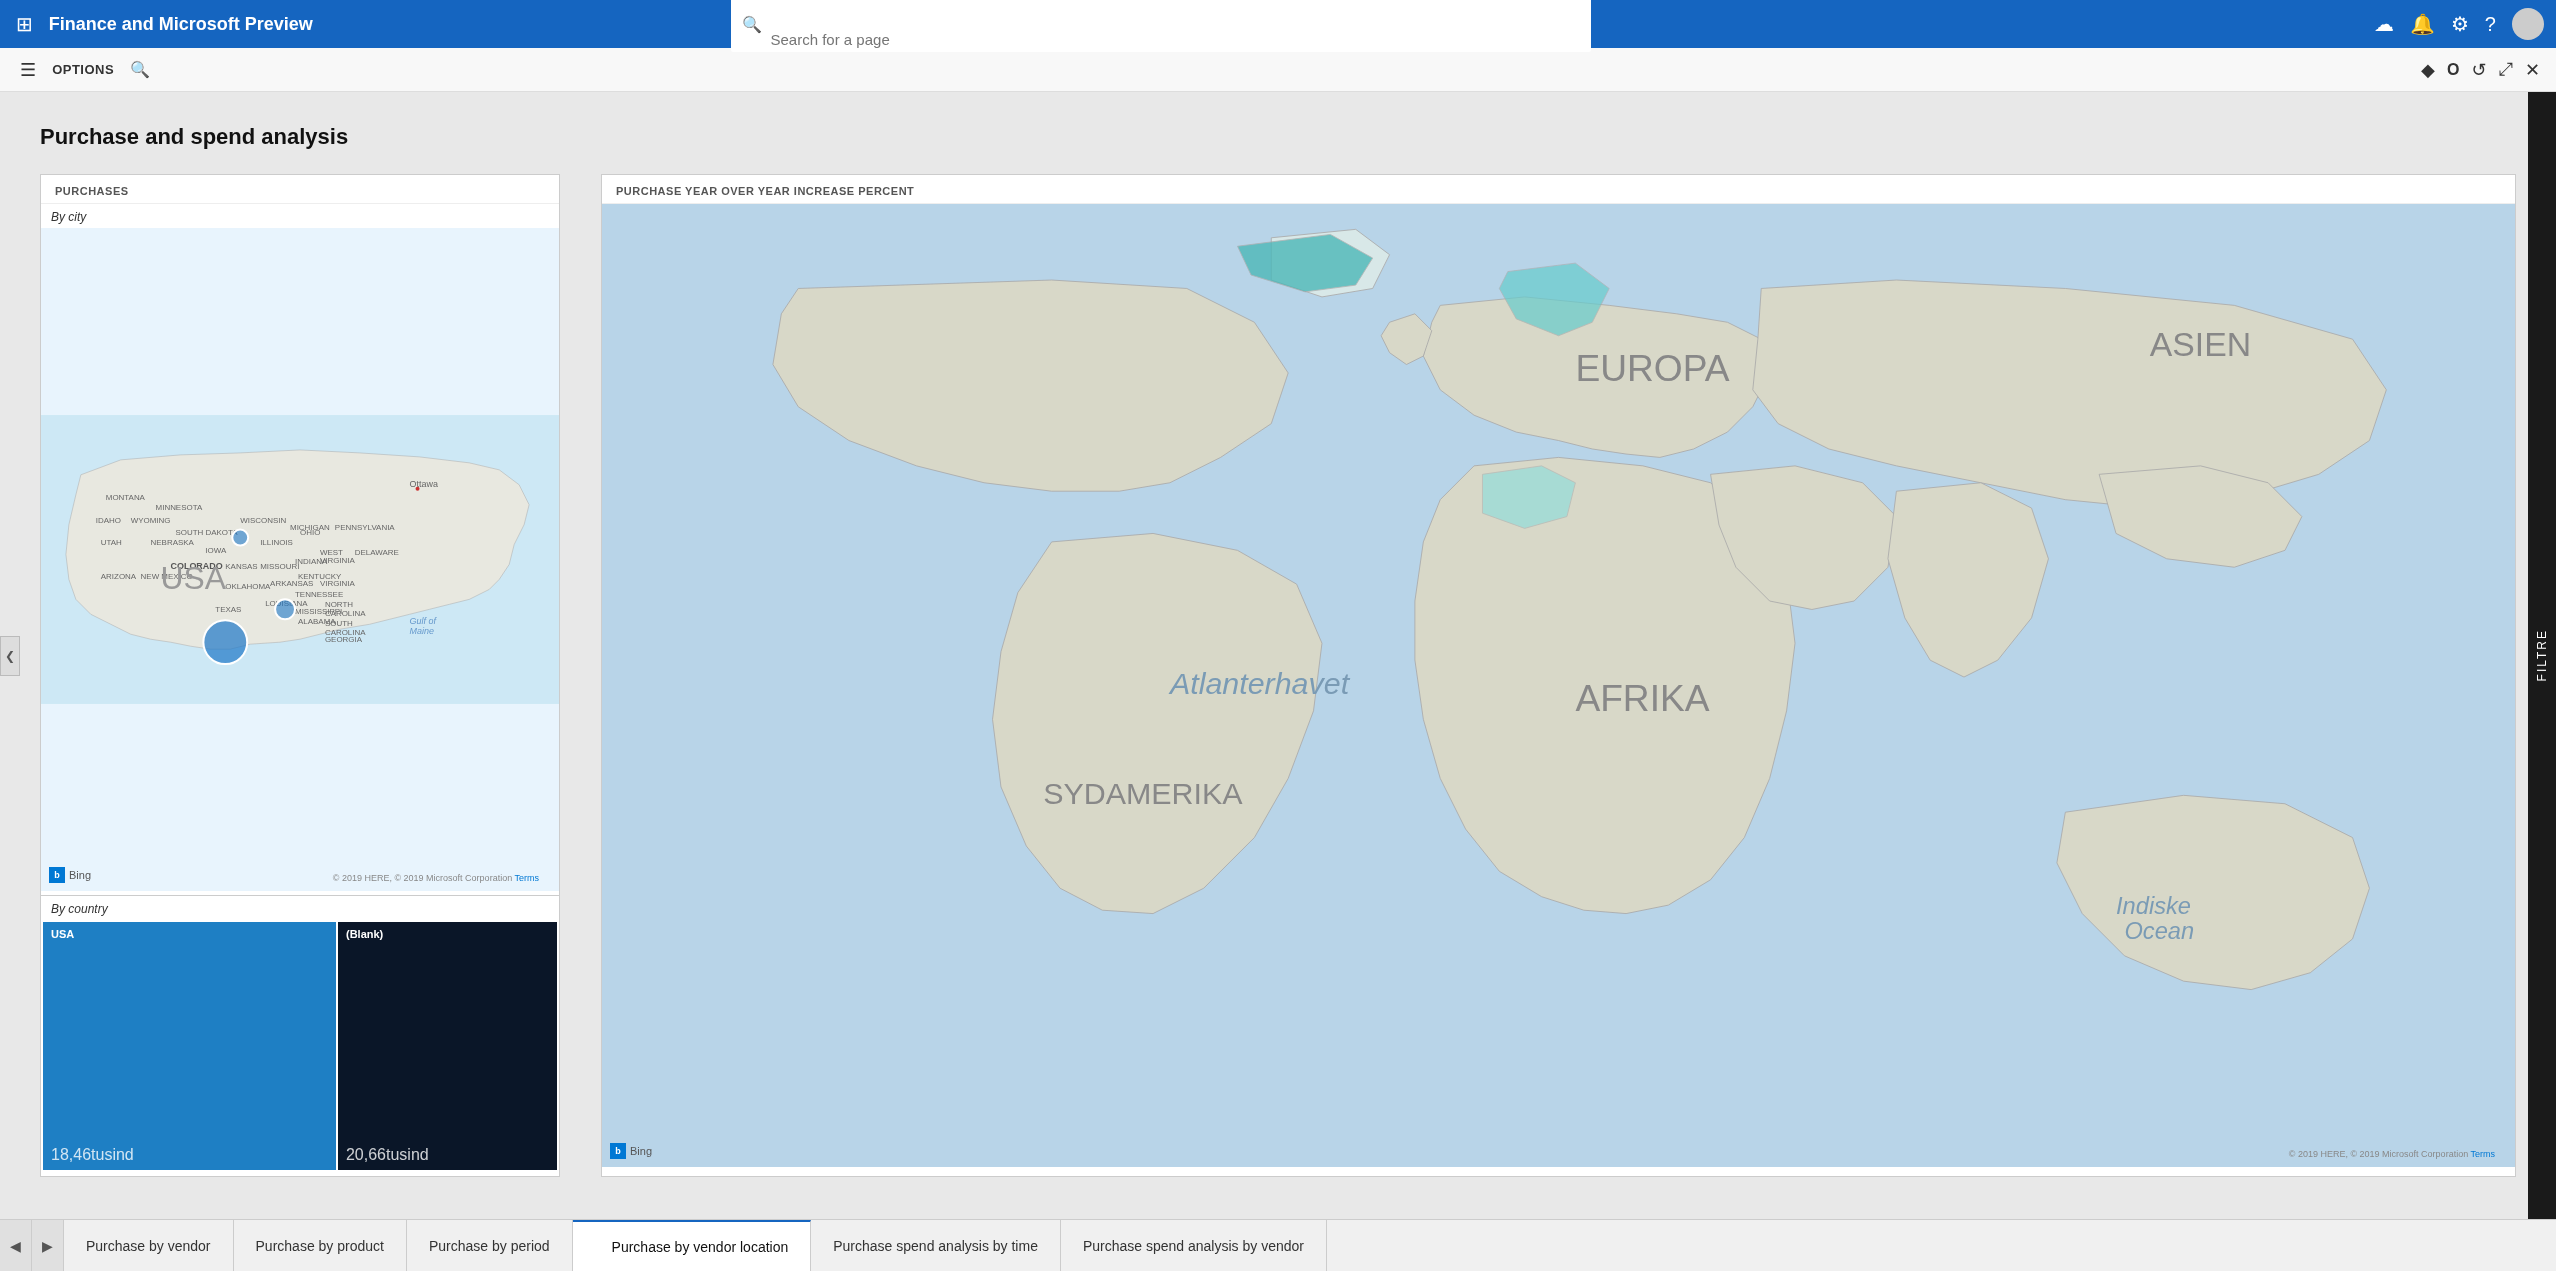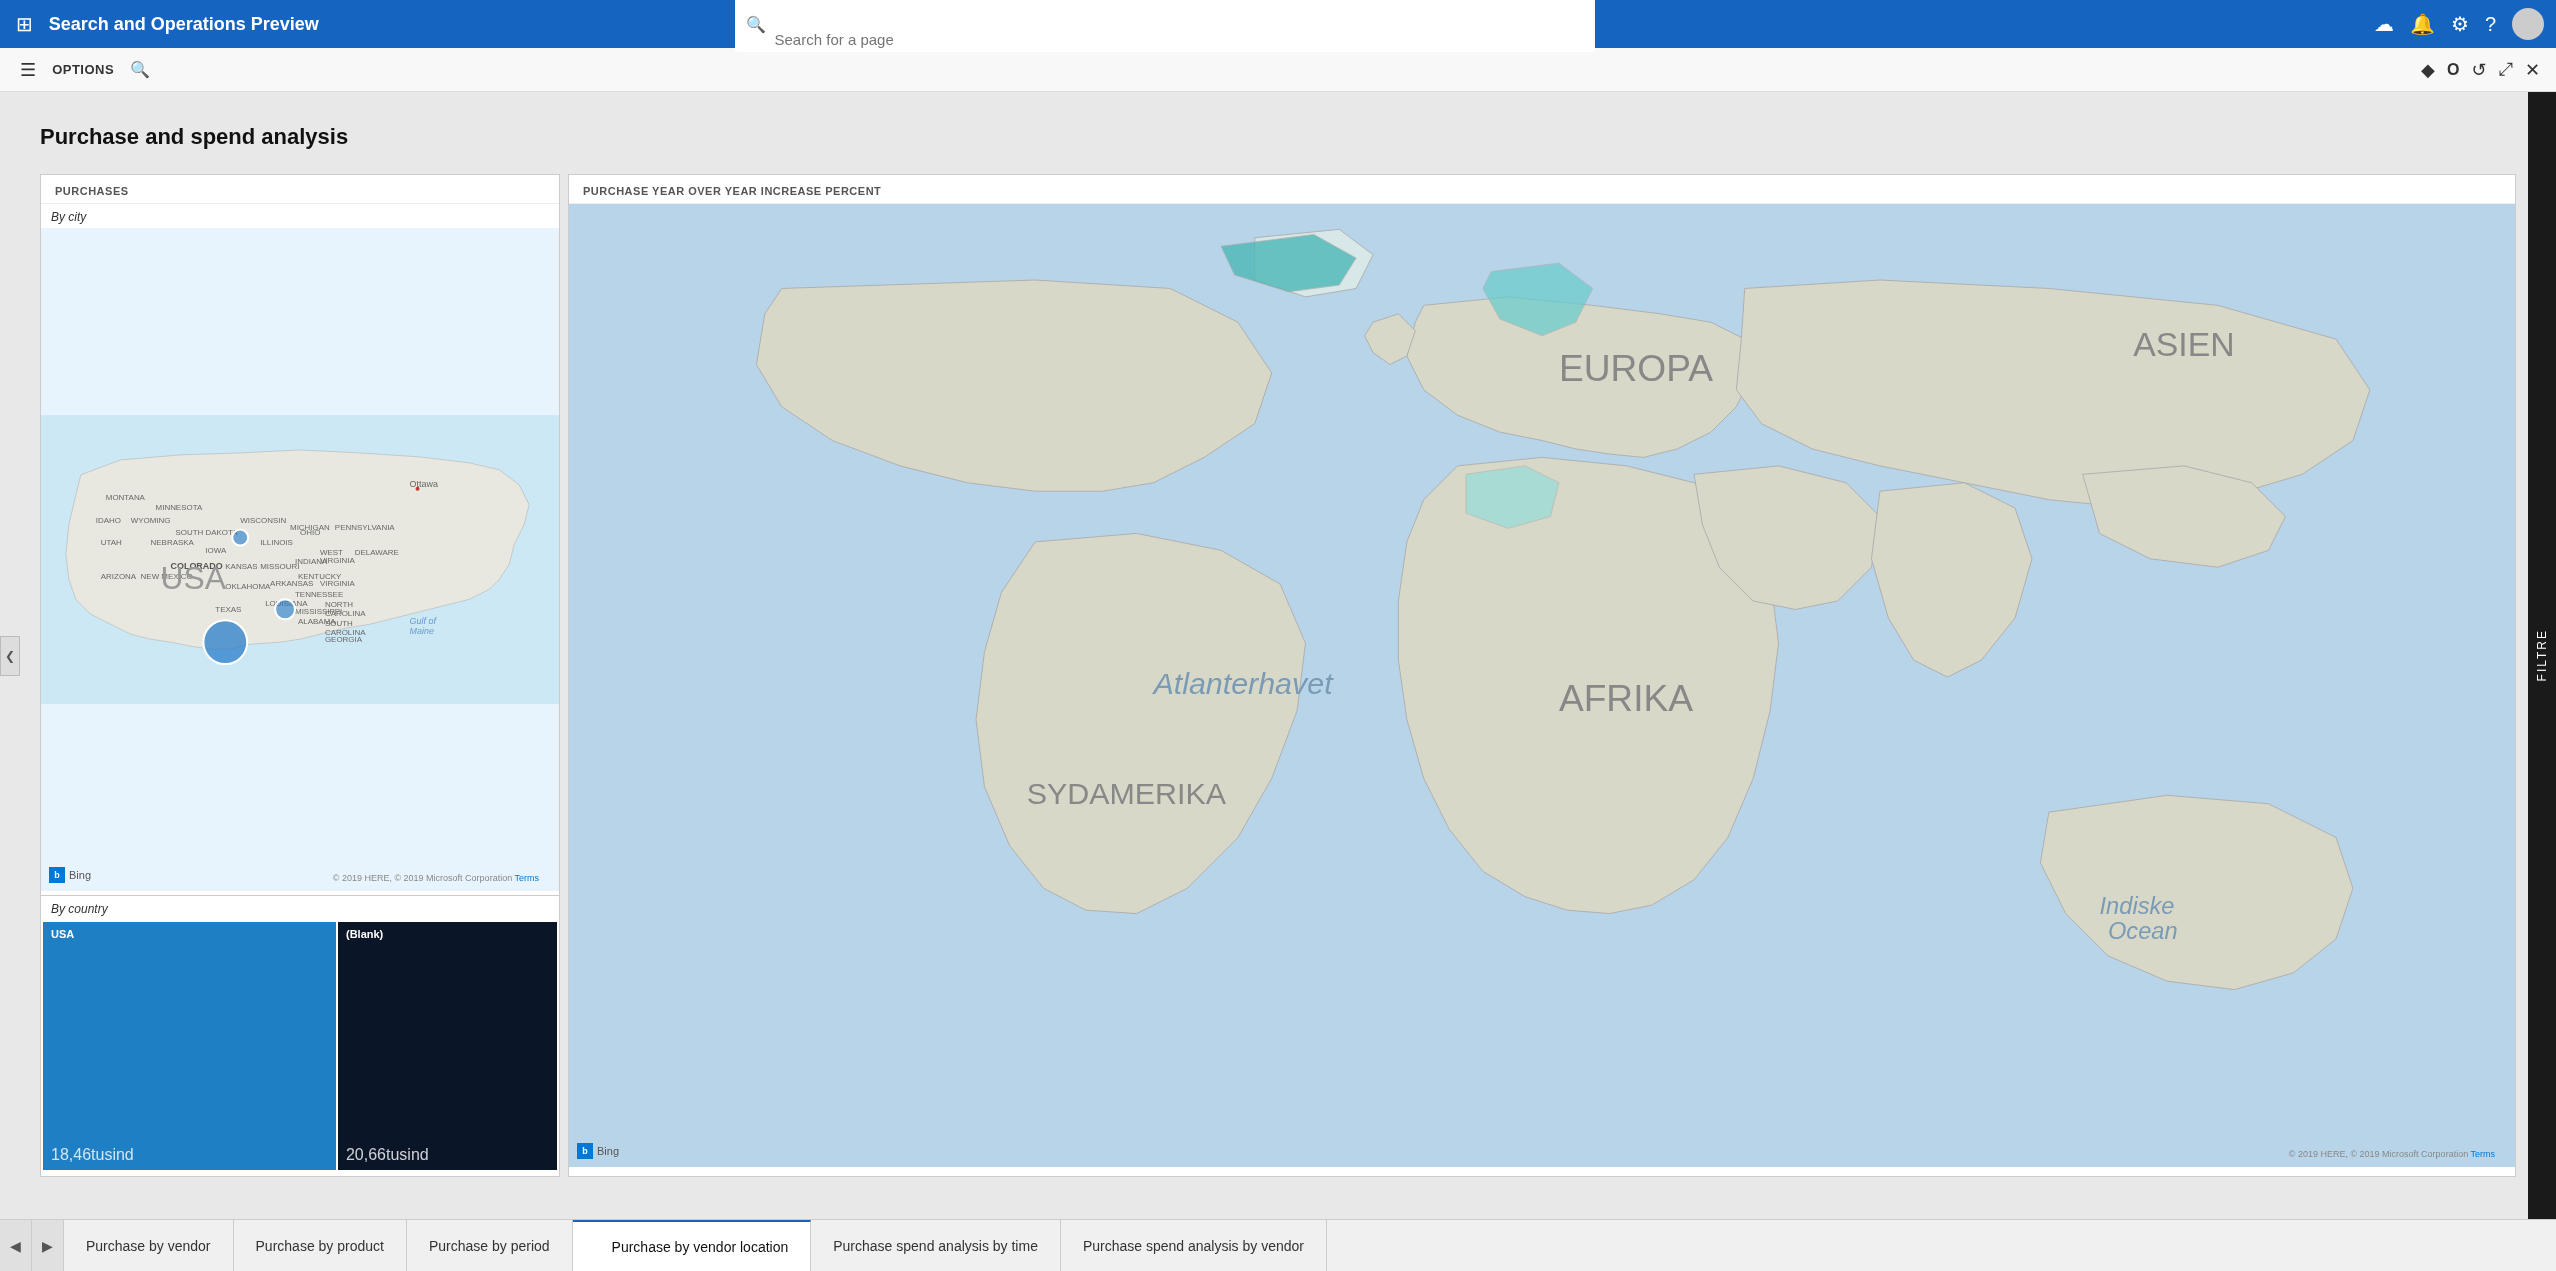--- a/index.html
+++ b/index.html
@@ -117,21 +117,21 @@
     .page-title {
       font-size: 22px;
       font-weight: 600;
       color: #111;
       margin-bottom: 24px;
     }
 
     
     .dashboard-row {
       display: flex;
-      gap: 8px;
+      gap: 41px;
       height: calc(100% - 60px);
     }
 
     .panel {
       background: white;
       border: 1px solid #ccc;
       flex: 1;
       display: flex;
       flex-direction: column;
       overflow: hidden;
@@ -347,21 +347,21 @@
       font-size: 12px;
       color: #555;
       z-index: 10;
     }
   </style>
 </head>
 <body>
 
 <div class="top-nav">
   <span class="top-nav-grid-icon">⊞</span>
-  <span class="top-nav-title">Search and Operations Preview</span>
+  <span class="top-nav-title">Finance and Microsoft Preview</span>
   <div class="top-nav-search">
     <span class="top-nav-search-icon">🔍</span>
     <input type="text" placeholder="Search for a page" style="">
   </div>
   <div class="top-nav-right">
     <span class="icon">☁</span>
     <span class="icon">🔔</span>
     <span class="icon">⚙</span>
     <span class="icon">?</span>
     <div class="avatar"></div>

